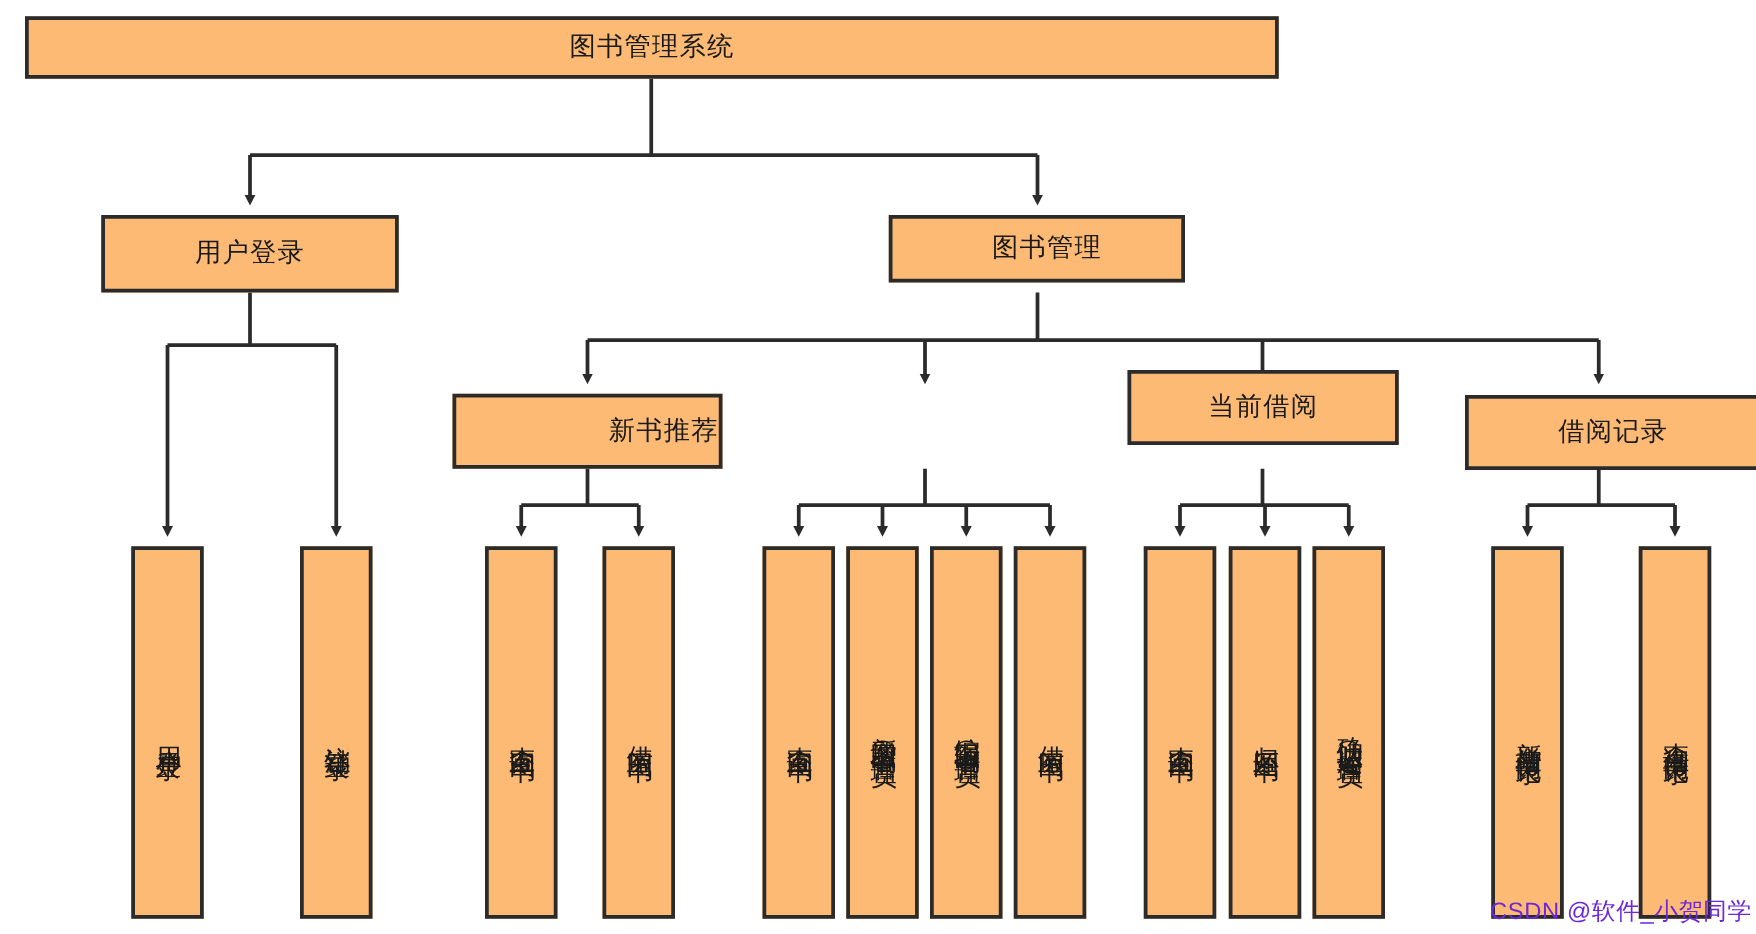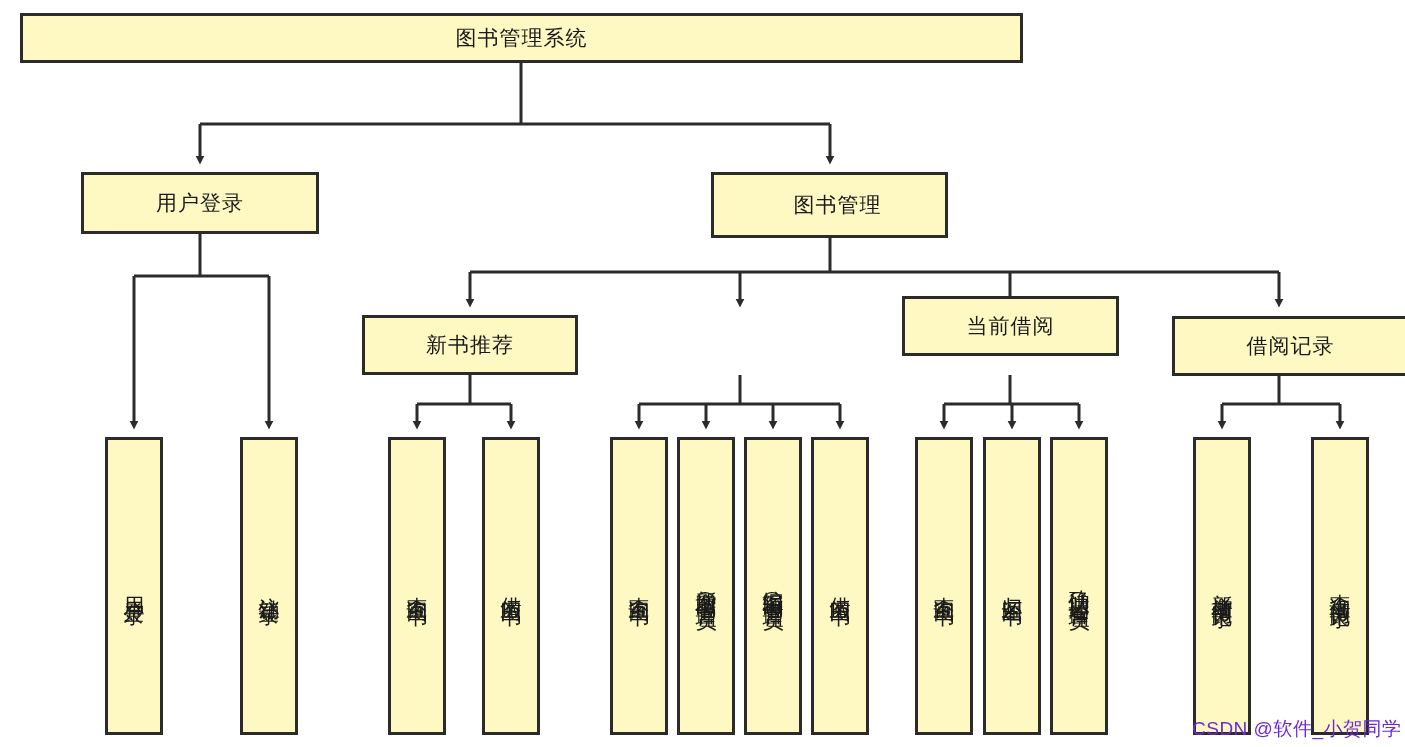--- a/index.html
+++ b/index.html
@@ -20,21 +20,21 @@
     left: 0;
     top: 0;
     width: 1405px;
     height: 747px;
     pointer-events: none;
   }
   .node {
     position: absolute;
     box-sizing: border-box;
     border: 3px solid #2b2b2b;
-    background: #fef9c3;
+    background: #fdba74;
     display: flex;
     align-items: center;
     justify-content: center;
     color: #1a1a1a;
   }
   .node.h-node {
     font-size: 21px;
     letter-spacing: 1px;
     line-height: 1.2;
   }
@@ -114,25 +114,25 @@
     </g>
   </svg>
 
   <div class="node h-node" style="left:20px; top:13px; width:1003px; height:50px;">
     <span>图书管理系统</span>
   </div>
 
   <div class="node h-node" style="left:81px; top:172px; width:238px; height:62px;">
     <span>用户登录</span>
   </div>
-  <div class="node h-node" style="left:711px; top:172px; width:237px; height:66px;padding-left:16px;">
+  <div class="node h-node" style="left:711px; top:172px; width:237px; height:54px;padding-left:16px;">
     <span>图书管理</span>
   </div>
 
-  <div class="node h-node" style="left:362px; top:315px; width:216px; height:60px;">
+  <div class="node h-node" style="left:362px; top:315px; width:216px; height:60px;justify-content:flex-end;">
     <span>新书推荐</span>
   </div>
   <div class="node h-node" style="left:902px; top:296px; width:217px; height:60px;">
     <span>当前借阅</span>
   </div>
   <div class="node h-node" style="left:1172px; top:316px; width:237px; height:60px;">
     <span>借阅记录</span>
   </div>
 
   <div class="node v-node" style="left:105px; top:437px; width:58px; height:298px;">

